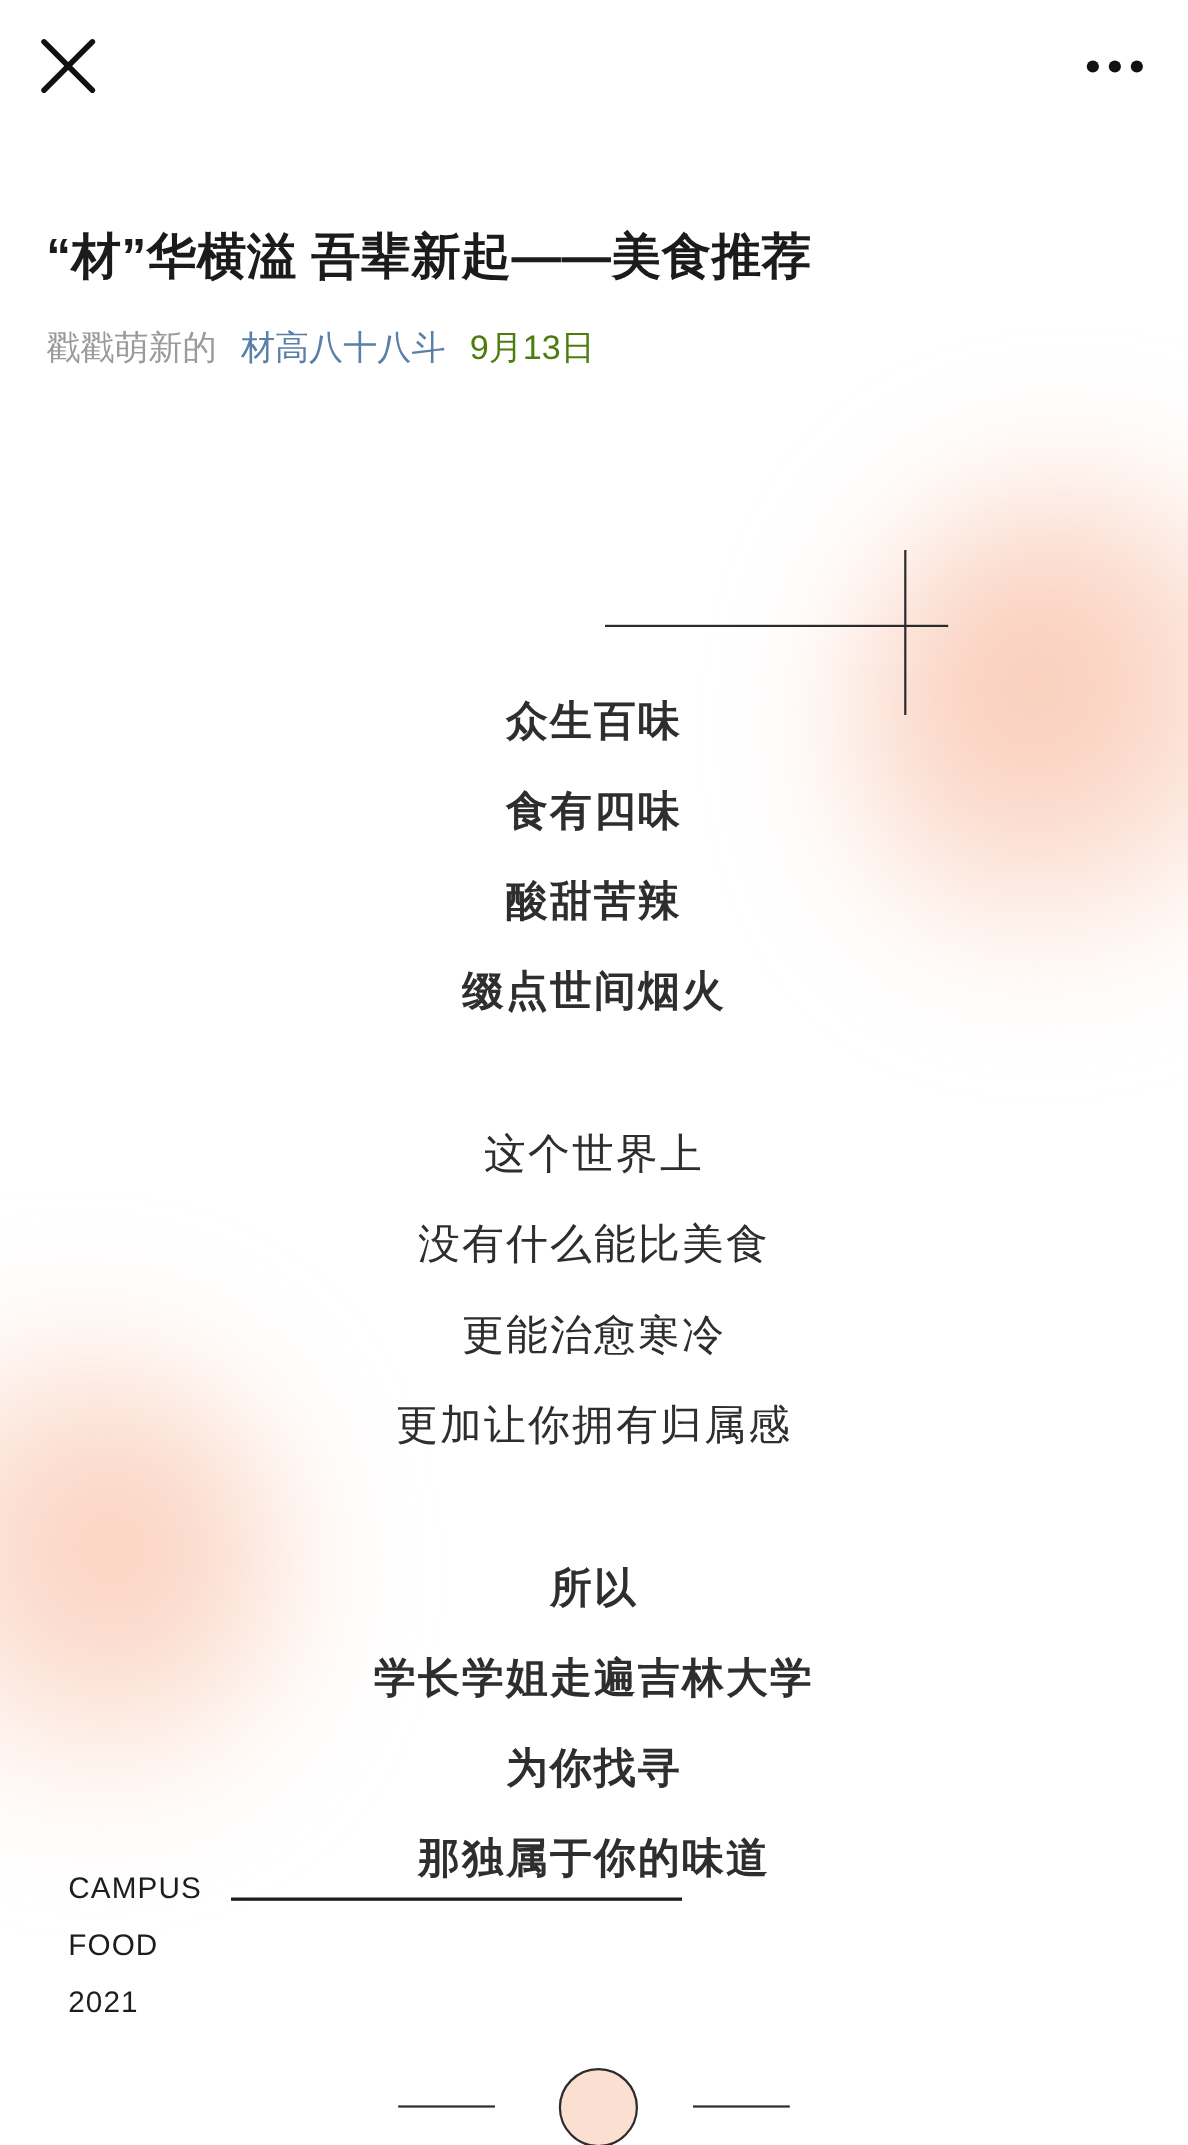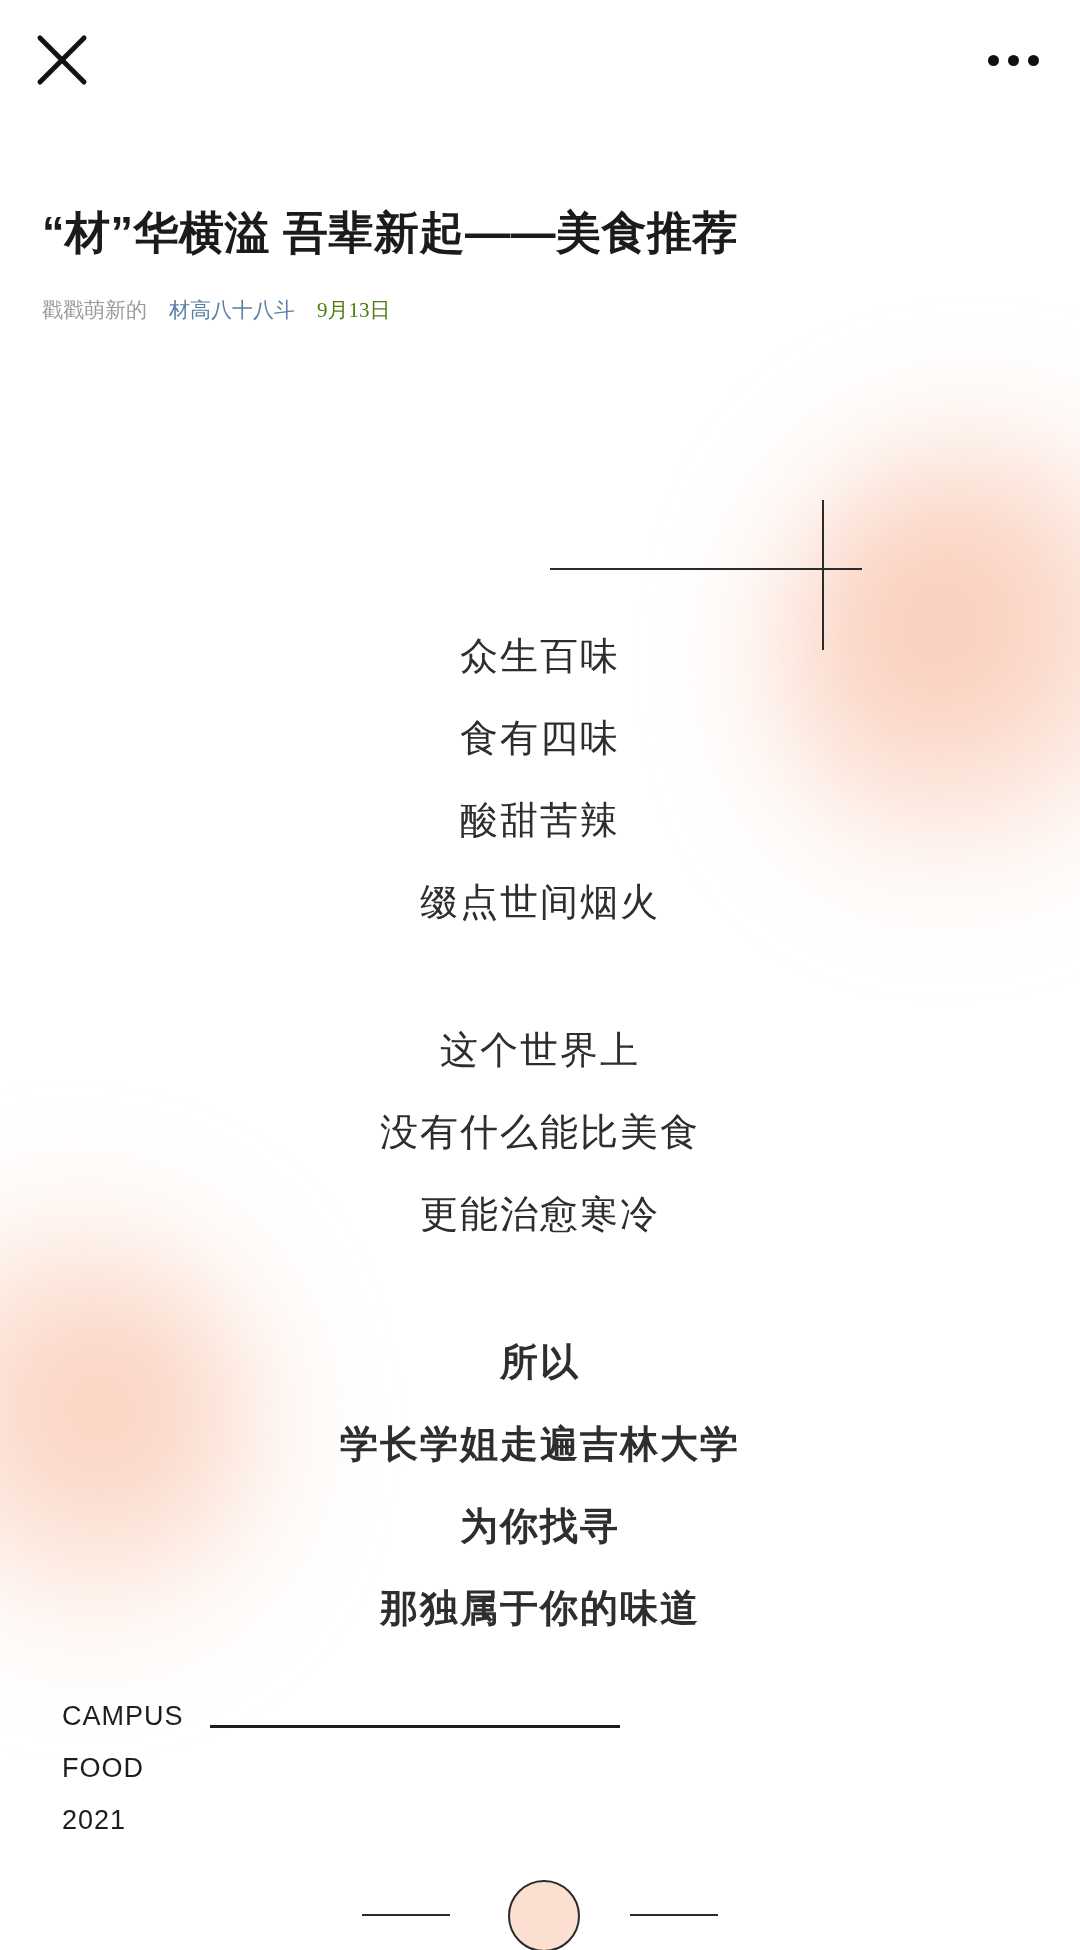--- a/index.html
+++ b/index.html
@@ -86,26 +86,25 @@
     font-size: 45px;
     line-height: 1.25;
     font-weight: 700;
     letter-spacing: 0.5px;
     color: #1b1b1b;
   }
   .meta {
     position: absolute;
     left: 42px;
     top: 300px;
-    font-size: 21px;
+    font-size: 31px;
     line-height: 1;
     display: flex;
     align-items: flex-end;
     gap: 22px;
-    font-family: Liberation Serif, serif;
   }
   .meta .author { color: #9a9a9a; }
   .meta .account { color: #5a7fa8; }
   .meta .date { color: #4d7c0f; }
 
   
   .content {
     position: absolute;
     left: 0;
     top: 430px;
@@ -140,21 +139,21 @@
     font-size: 38px;
     line-height: 82px;
     color: #2e2e2e;
     letter-spacing: 2px;
     margin: 0;
     width: 1080px;
     padding-left: 0;
   }
   .stanza { margin-bottom: 66px; }
   .stanza:last-child { margin-bottom: 0; font-weight: bold; }
-  .stanza-1 { margin-top: 185px; }
+  .stanza-1 { margin-top: 185px; font-weight: bold; }
 
   
   .footer-mark {
     position: absolute;
     left: 62px;
     top: 1690px;
     font-size: 27px;
     line-height: 52px;
     letter-spacing: 1px;
     color: #1d1d1d;
@@ -236,20 +235,21 @@
     <p class="verse">众生百味</p>
     <p class="verse">食有四味</p>
     <p class="verse">酸甜苦辣</p>
     <p class="verse">缀点世间烟火</p>
   </div>
 
   <div class="stanza">
     <p class="verse">这个世界上</p>
     <p class="verse">没有什么能比美食</p>
     <p class="verse">更能治愈寒冷</p>
+    <p class="verse">更加让你拥有归属感</p>
   </div>
 
   <div class="stanza">
     <p class="verse">所以</p>
     <p class="verse">学长学姐走遍吉林大学</p>
     <p class="verse">为你找寻</p>
     <p class="verse">那独属于你的味道</p>
   </div>
 
 </div>

